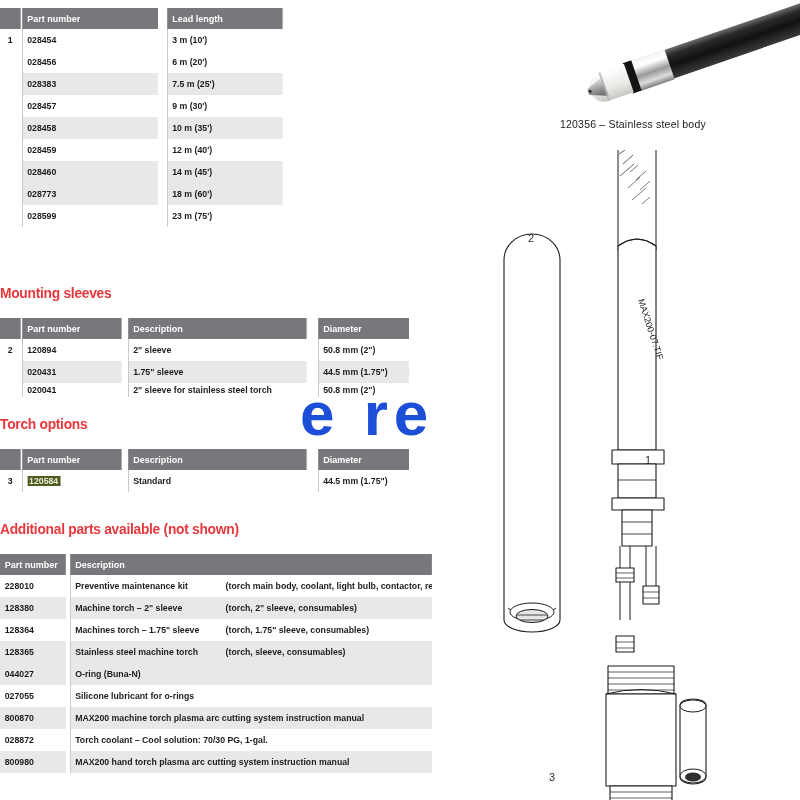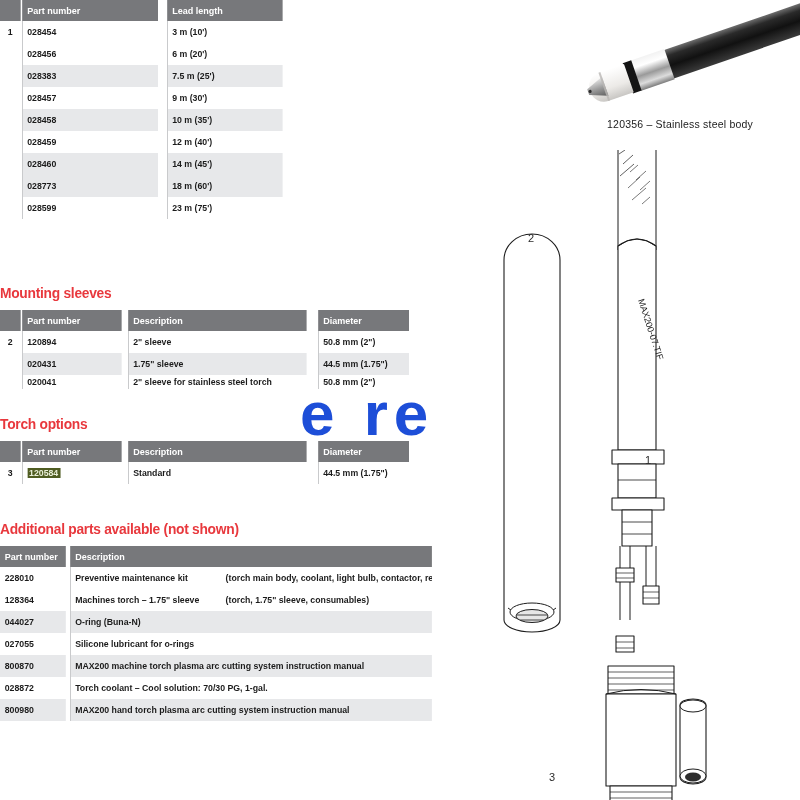--- a/index.html
+++ b/index.html
@@ -20,21 +20,21 @@
   
   .left{position:absolute;left:0;top:0;width:470px;}
 
   .sec-title{
     color:#e8383d;font-size:15px;font-weight:700;
     letter-spacing:-.3px;line-height:1;
     font-family:"Liberation Sans Narrow","Liberation Sans",sans-serif;
     transform:scaleX(.92);transform-origin:left center;
   }
 
-  table.pt{border-collapse:collapse;table-layout:fixed;font-size:9.3px;}
+  table.pt{border-collapse:collapse;table-layout:fixed;font-size:9.3px;margin-top:8px;}
   table.pt td,table.pt th{
     padding:0 5px;height:22px;vertical-align:middle;
     font-weight:700;color:#1b1b1b;white-space:nowrap;
     overflow:hidden;text-overflow:clip;
     transform:scaleX(.94);transform-origin:left center;
   }
   table.pt th{
     background:#77787b;color:#ffffff;text-align:left;
     font-size:9.6px;height:21px;
   }
@@ -57,21 +57,21 @@
   .clip-row td{height:14px !important;}
 
   .hl{background:#4f5c22;color:#e9eed6;padding:0 2px;}
   .d-split{display:flex;gap:0;}
   .d-split .a{width:160px;flex:none;}
   .d-split .b{flex:1;}
 
   
   .photo-wrap{position:absolute;left:560px;top:0px;width:240px;height:140px;}
   .photo-cap{
-    position:absolute;left:560px;top:118px;width:240px;text-align:center;
+    position:absolute;left:560px;top:118px;width:240px;text-align:left;
     font-size:10.5px;color:#1b1b1b;letter-spacing:.2px;
   }
   .drawing{position:absolute;left:470px;top:150px;width:330px;height:650px;}
   .callout{
     position:absolute;font-size:11px;color:#2b2b2b;font-weight:400;
   }
 </style>
 </head>
 <body>
 
@@ -220,26 +220,44 @@
     <tbody>
         <tr>
           <td>228010</td>
           <td>
             <div class="d-split">
               <span class="a">Preventive maintenance kit</span>
               <span class="b">(torch main body, coolant, light bulb, contactor, relay)</span>
             </div>
           </td>
         </tr>
+        <tr class="alt">
+          <td>128380</td>
+          <td>
+            <div class="d-split">
+              <span class="a">Machine torch – 2" sleeve</span>
+              <span class="b">(torch, 2" sleeve, consumables)</span>
+            </div>
+          </td>
+        </tr>
         <tr>
           <td>128364</td>
           <td>
             <div class="d-split">
               <span class="a">Machines torch – 1.75" sleeve</span>
               <span class="b">(torch, 1.75" sleeve, consumables)</span>
+            </div>
+          </td>
+        </tr>
+        <tr class="alt">
+          <td>128365</td>
+          <td>
+            <div class="d-split">
+              <span class="a">Stainless steel machine torch</span>
+              <span class="b">(torch, sleeve, consumables)</span>
             </div>
           </td>
         </tr>
         <tr class="alt">
           <td>044027</td>
           <td>O-ring (Buna-N)</td>
         </tr>
         <tr>
           <td>027055</td>
           <td>Silicone lubricant for o-rings</td>

